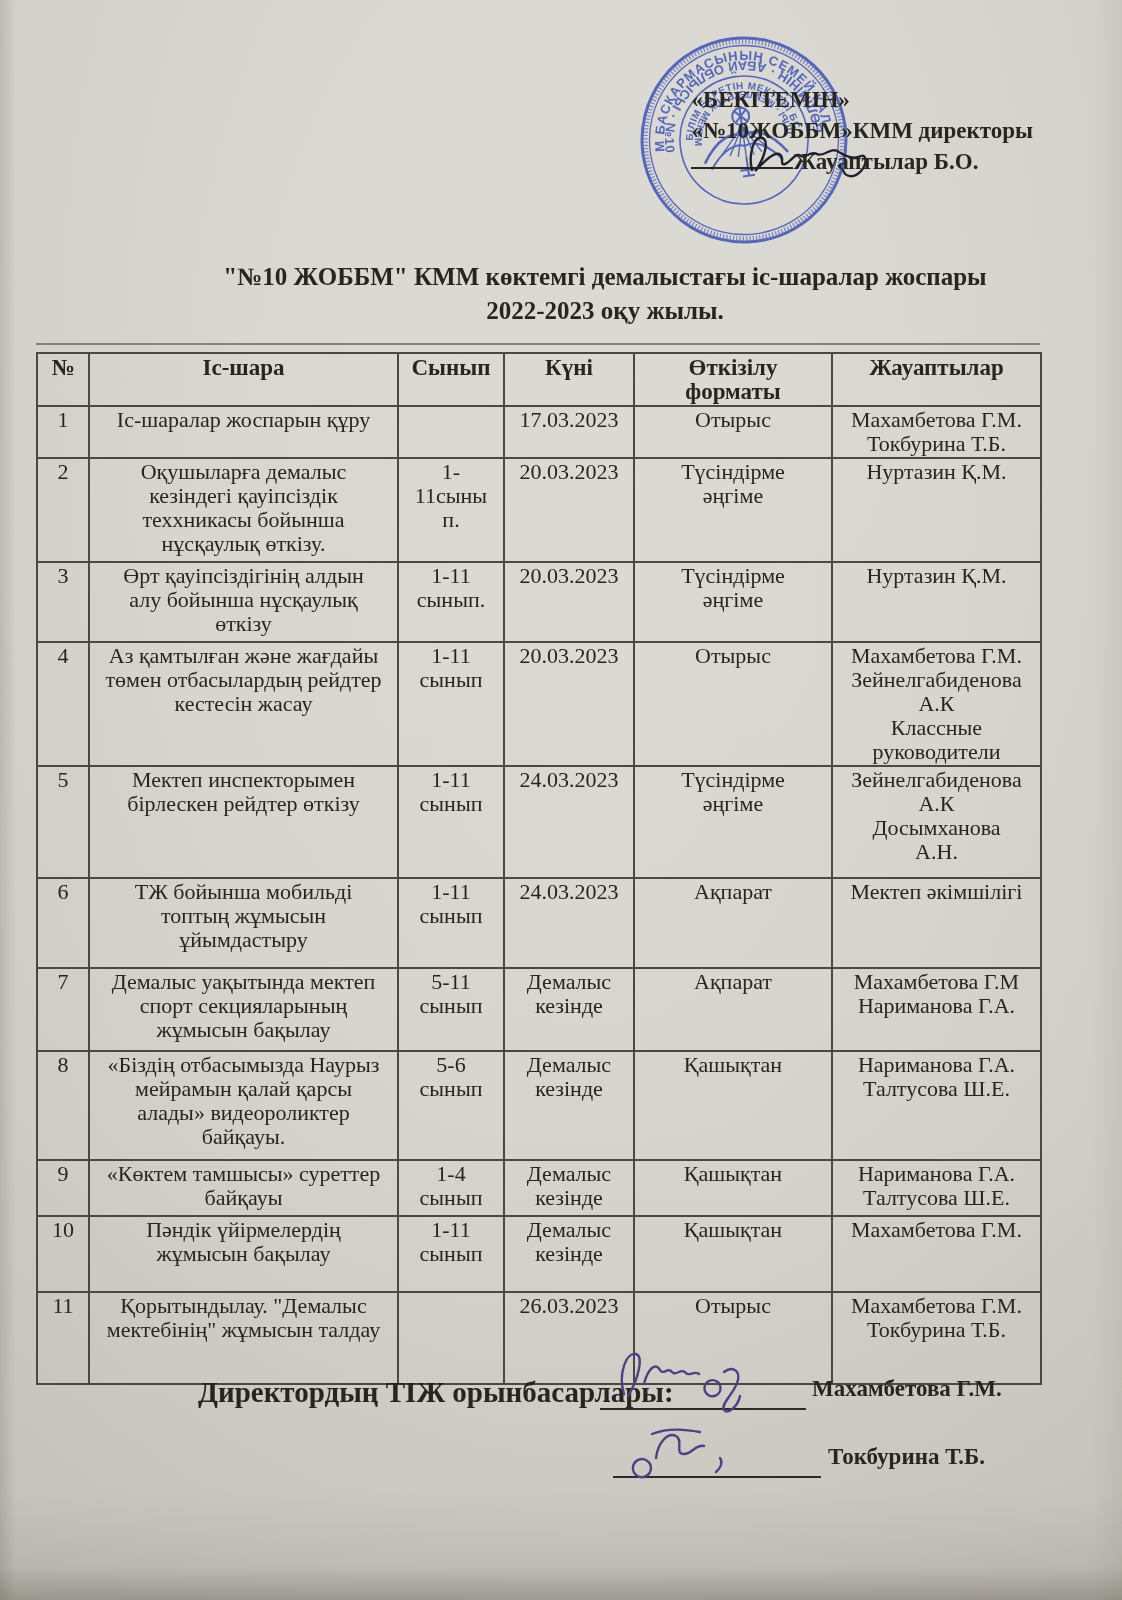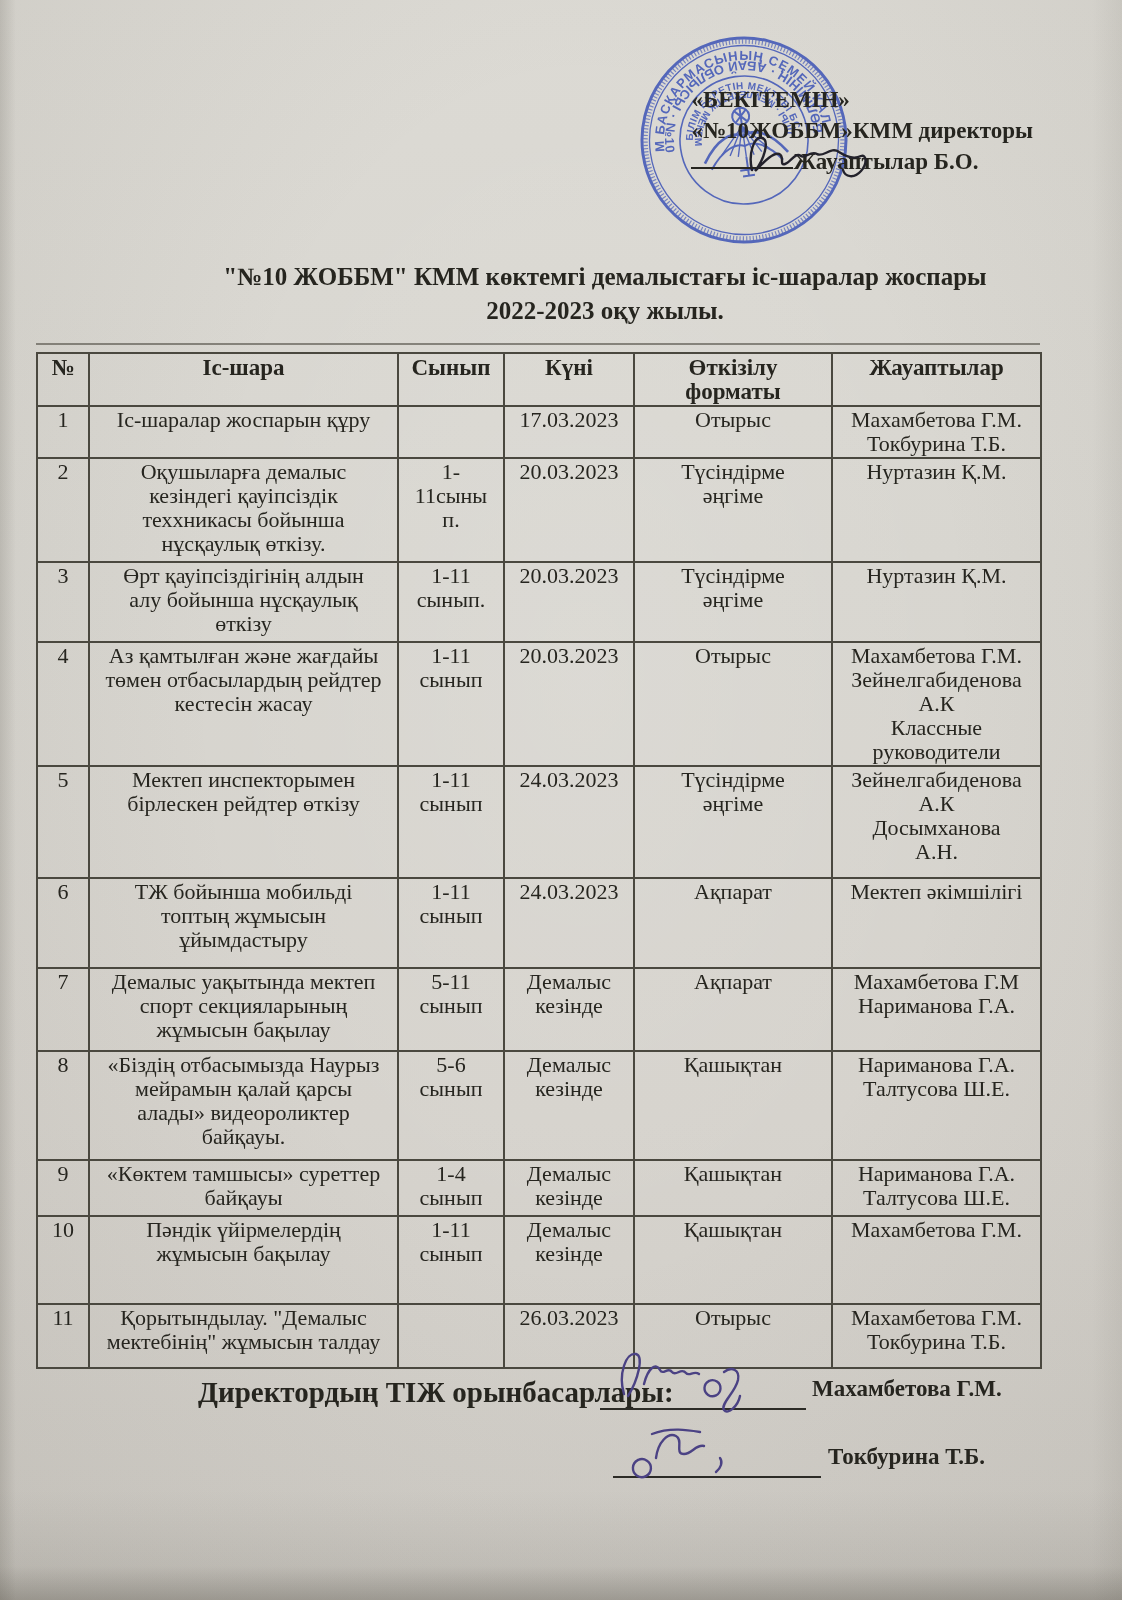--- a/index.html
+++ b/index.html
@@ -46,22 +46,22 @@
   thead tr{height:50px;}
   tbody tr:nth-child(1){height:52px;}
   tbody tr:nth-child(2){height:104px;}
   tbody tr:nth-child(3){height:80px;}
   tbody tr:nth-child(4){height:118px;}
   tbody tr:nth-child(5){height:112px;}
   tbody tr:nth-child(6){height:90px;}
   tbody tr:nth-child(7){height:83px;}
   tbody tr:nth-child(8){height:109px;}
   tbody tr:nth-child(9){height:56px;}
-  tbody tr:nth-child(10){height:88px;padding-left:20px;}
-  tbody tr:nth-child(11){height:64px;}
+  tbody tr:nth-child(10){height:76px;padding-left:20px;}
+  tbody tr:nth-child(11){height:92px;}
   .footer-label{position:absolute;left:198px;top:1376px;font-weight:bold;font-size:29px;z-index:2;}
   .sig-rule{position:absolute;height:2px;background:#2c2b26;z-index:2;}
   .sig-rule1{left:600px;top:1408px;width:206px;}
   .sig-rule2{left:613px;top:1476px;width:208px;}
   .sig-name{position:absolute;font-weight:bold;font-size:23px;z-index:2;white-space:nowrap;}
   .sig-name1{left:812px;top:1376px;}
   .sig-name2{left:828px;top:1444px;}
   .sig-ink{position:absolute;z-index:4;}
   .sig1{left:608px;top:1340px;width:152px;height:80px;}
   .sig2{left:626px;top:1418px;width:132px;height:62px;}

